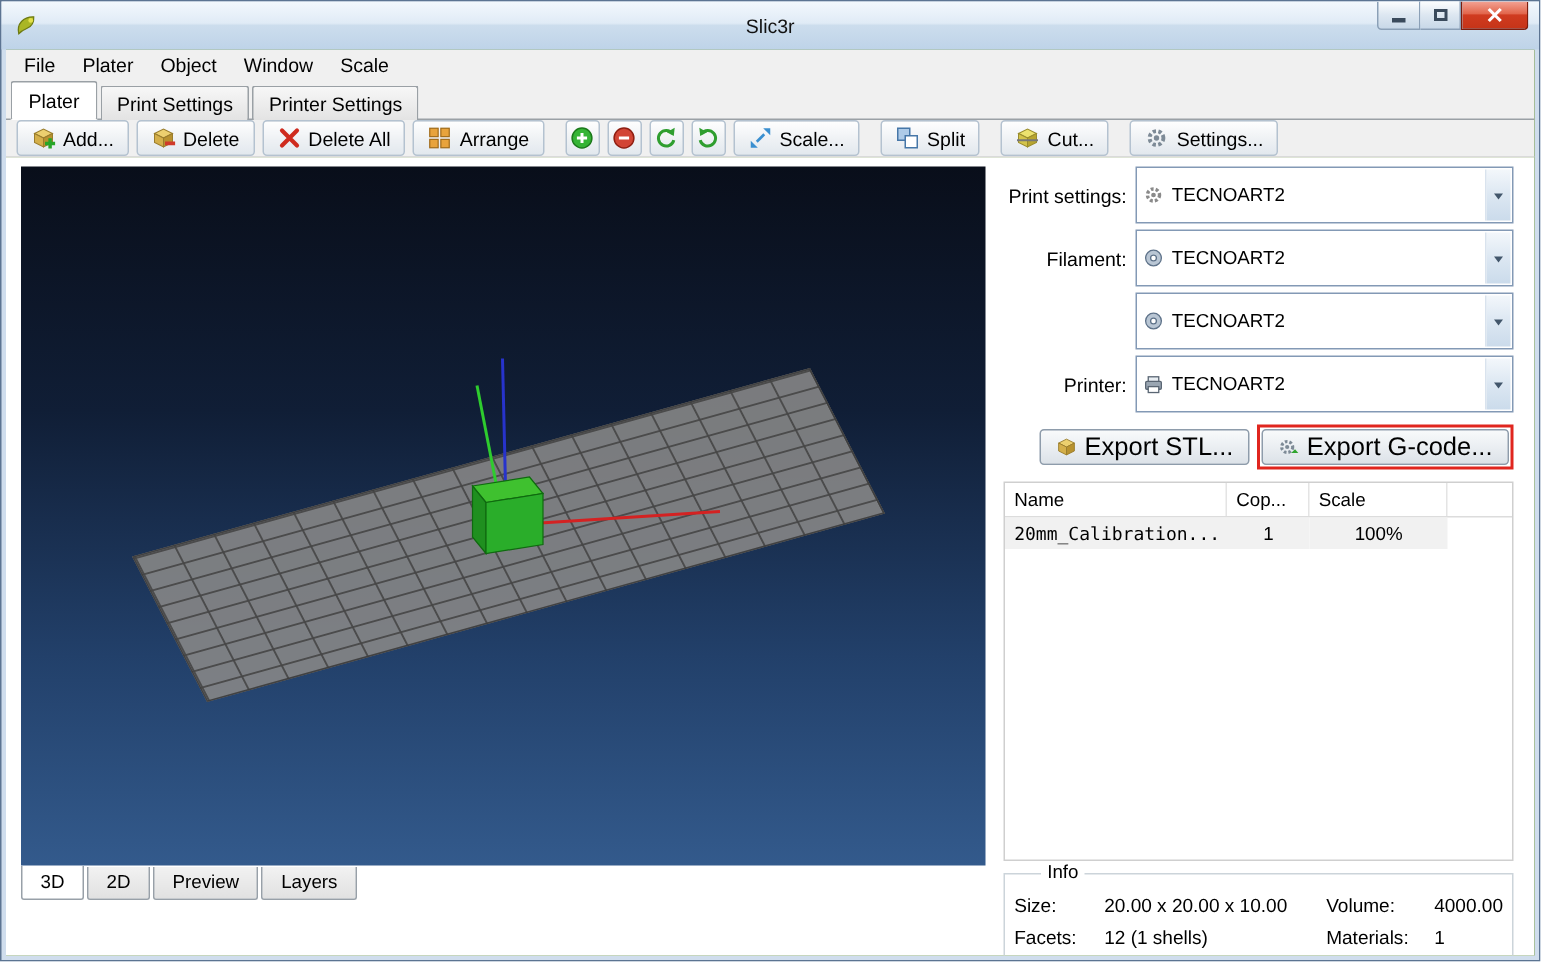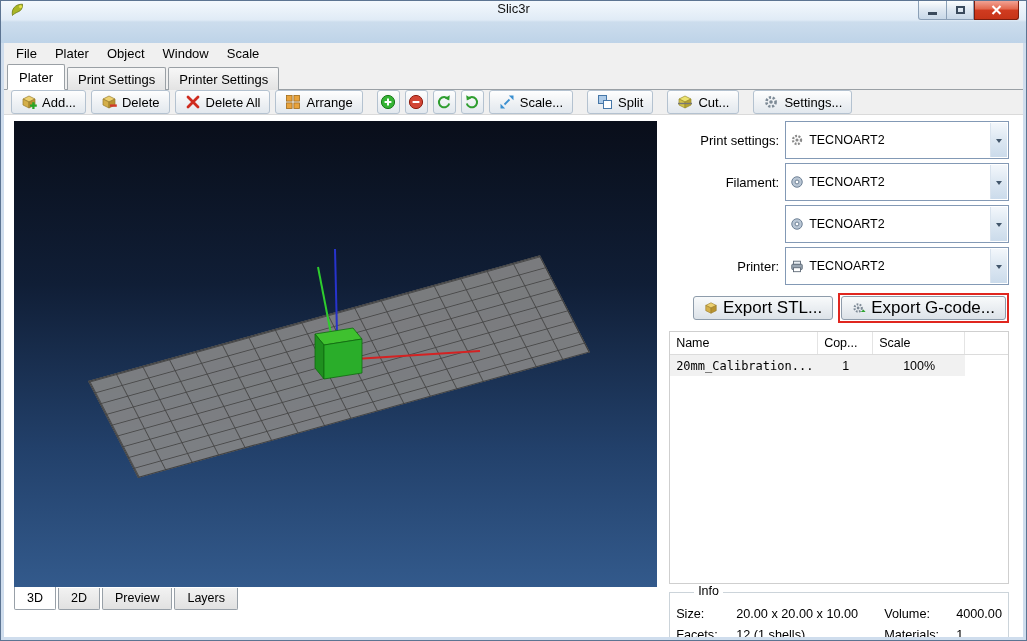--- a/index.html
+++ b/index.html
@@ -1,21 +1,21 @@
 <!DOCTYPE html>
 <html><head>
 <meta charset="utf-8">
 <style>
   * { margin:0; padding:0; box-sizing:border-box; font-family:"Liberation Sans", sans-serif; }
   html,body { background:#ffffff; }
   .window { width:1027px; height:641px; border:1px solid #5c7492; background:#cfdded;
             display:flex; flex-direction:column; position:relative; }
 
   
-  .titlebar { height:42px; position:relative; display:flex; padding:0 7px;
+  .titlebar { height:32px; position:relative; display:flex; align-items:center; padding:0 7px;
               background:linear-gradient(#f3f8fd,#e0ebf6 45%,#ccdded 50%,#bed3e8); }
   .titlebar .title { position:absolute; left:0; right:0; text-align:center; font-size:13px; color:#111; }
   .logo { width:18px; height:18px; z-index:2; }
   .win-controls { position:absolute; right:7px; top:0; display:flex; z-index:3; }
   .wc { height:19px; display:flex; align-items:center; justify-content:center;
         border:1px solid #8ba0b7; border-top:none;
         background:linear-gradient(#fcfdfe,#dde7f1 50%,#c8d8e8); }
   .wc.min { width:29px; border-radius:0 0 0 3px; }
   .wc.max { width:27px; border-left:none; }
   .wc.close { width:45px; border-radius:0 0 3px 0; border-color:#7c1d0e; border-left:1px solid #7c1d0e;
@@ -61,21 +61,21 @@
   .scene { position:absolute; left:0; top:0; }
 
   .viewtabs { display:flex; margin-top:1px; padding-left:0; }
   .vtab { font-size:12.5px; padding:3px 12px 4px; margin-right:2px; border:1px solid #98a0a8; border-top:none;
           border-radius:0 0 2px 2px; background:linear-gradient(#f2f2f2,#e1e1e1); }
   .vtab.active { background:#fff; margin-top:-1px; padding-top:4px; }
 
   
   .right { flex:1; padding:6px 14px 0 6px; display:flex; flex-direction:column; font-size:13px; }
   .combo-row { display:flex; align-items:center; margin-bottom:4px; }
-  .combo-label { width:88px; text-align:right; padding-right:6px; white-space:nowrap;margin-left:28px; }
+  .combo-label { width:88px; text-align:right; padding-right:6px; white-space:nowrap; }
   .combo { flex:1; height:38px; border:1px solid #8399b5; background:#fff; display:flex; align-items:center;
            gap:5px; padding-left:4px; padding-right:20px; position:relative; }
   .combo-text { font-size:12.5px; color:#000; }
   .combo-arrow { position:absolute; right:1px; top:1px; bottom:1px; width:17px;
                  background:linear-gradient(#f3f7fb,#dce7f2 50%,#cbdbeb); border-left:1px solid #d9e3ee;
                  display:flex; align-items:center; justify-content:center; }
   .tri-down { width:0; height:0; border:3.5px solid transparent; border-top:4.5px solid #42566b; margin-top:4px; }
 
   .export-row { display:flex; justify-content:flex-end; align-items:center; gap:5px; margin:4px 0 8px; }
   .btn { height:24px; display:inline-flex; align-items:center; gap:5px; padding:0 10px; font-size:17px;

